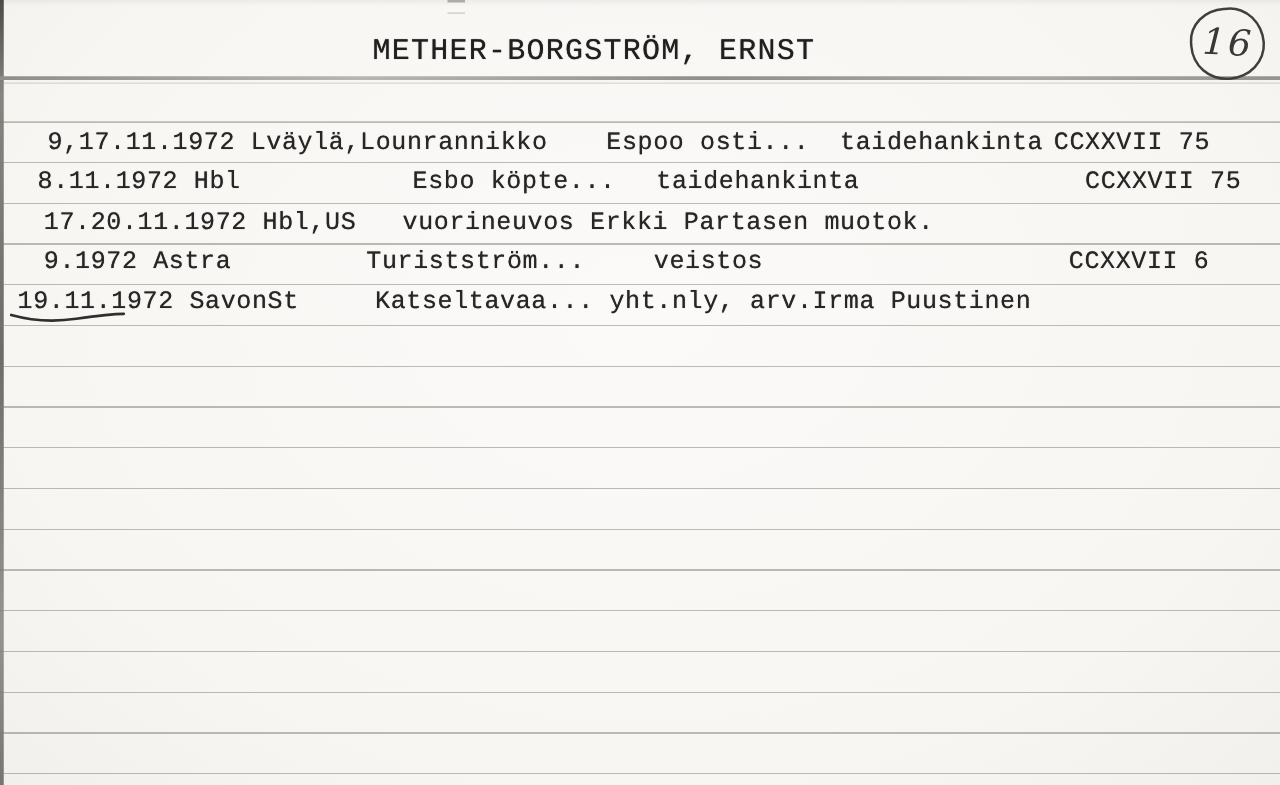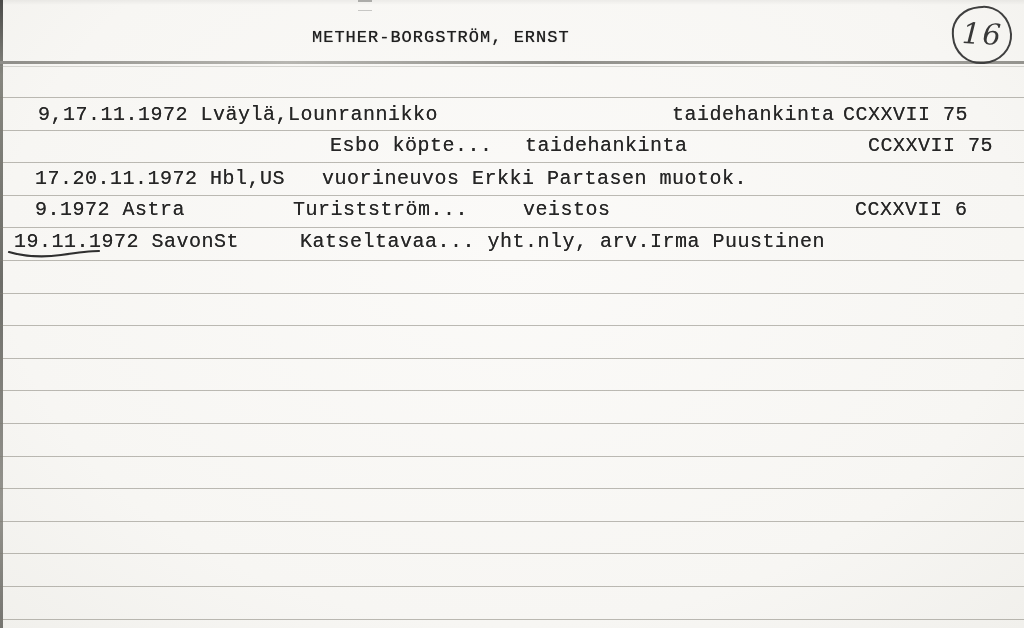--- a/index.html
+++ b/index.html
@@ -28,22 +28,22 @@
     background:rgba(150,148,140,0.35);
   }
   
   .rules{
     position:absolute;left:0;right:0;top:97px;bottom:0;
     background:repeating-linear-gradient(180deg,
       rgba(125,122,112,0.5) 0px, rgba(125,122,112,0.5) 1px,
       rgba(0,0,0,0) 1px, rgba(0,0,0,0) 32.6px);
   }
   .card-title{
-    position:absolute;top:28px;left:312px;
-    font-size:17px;letter-spacing:1px;white-space:pre;
+    position:absolute;top:28px;left:298px;
+    font-size:24px;letter-spacing:1px;white-space:pre;
     color:#1f1f1f;text-shadow:0 0 0.7px rgba(20,20,20,0.8);
   }
   .badge{
     position:absolute;top:6px;left:952px;width:56px;height:54px;
     border:2.5px solid #3f3f3f;
     border-radius:50% 48% 52% 50% / 46% 54% 50% 52%;
     transform:rotate(-4deg);
     display:flex;align-items:center;justify-content:center;
   }
   .badge-num{
@@ -75,25 +75,27 @@
   <div class="rules"></div>
 
   <div class="card-title">METHER-BORGSTRÖM, ERNST</div>
 
   <div class="badge">
     <span class="badge-num">16</span>
   </div>
 
   <div class="row" style="top:103px">
     <span class="seg" style="left:38px">9,17.11.1972 Lväylä,Lounrannikko</span>
+    <span class="seg" style="left:485px">Espoo osti...</span>
     <span class="seg" style="left:672px">taidehankinta</span>
     <span class="seg" style="left:843px">CCXXVII 75</span>
   </div>
 
   <div class="row" style="top:134px">
+    <span class="seg" style="left:30px">8.11.1972 Hbl</span>
     <span class="seg" style="left:330px">Esbo köpte...</span>
     <span class="seg" style="left:525px">taidehankinta</span>
     <span class="seg" style="left:868px">CCXXVII 75</span>
   </div>
 
   <div class="row" style="top:167px">
     <span class="seg" style="left:35px">17.20.11.1972 Hbl,US</span>
     <span class="seg" style="left:322px">vuorineuvos Erkki Partasen muotok.</span>
   </div>
 

